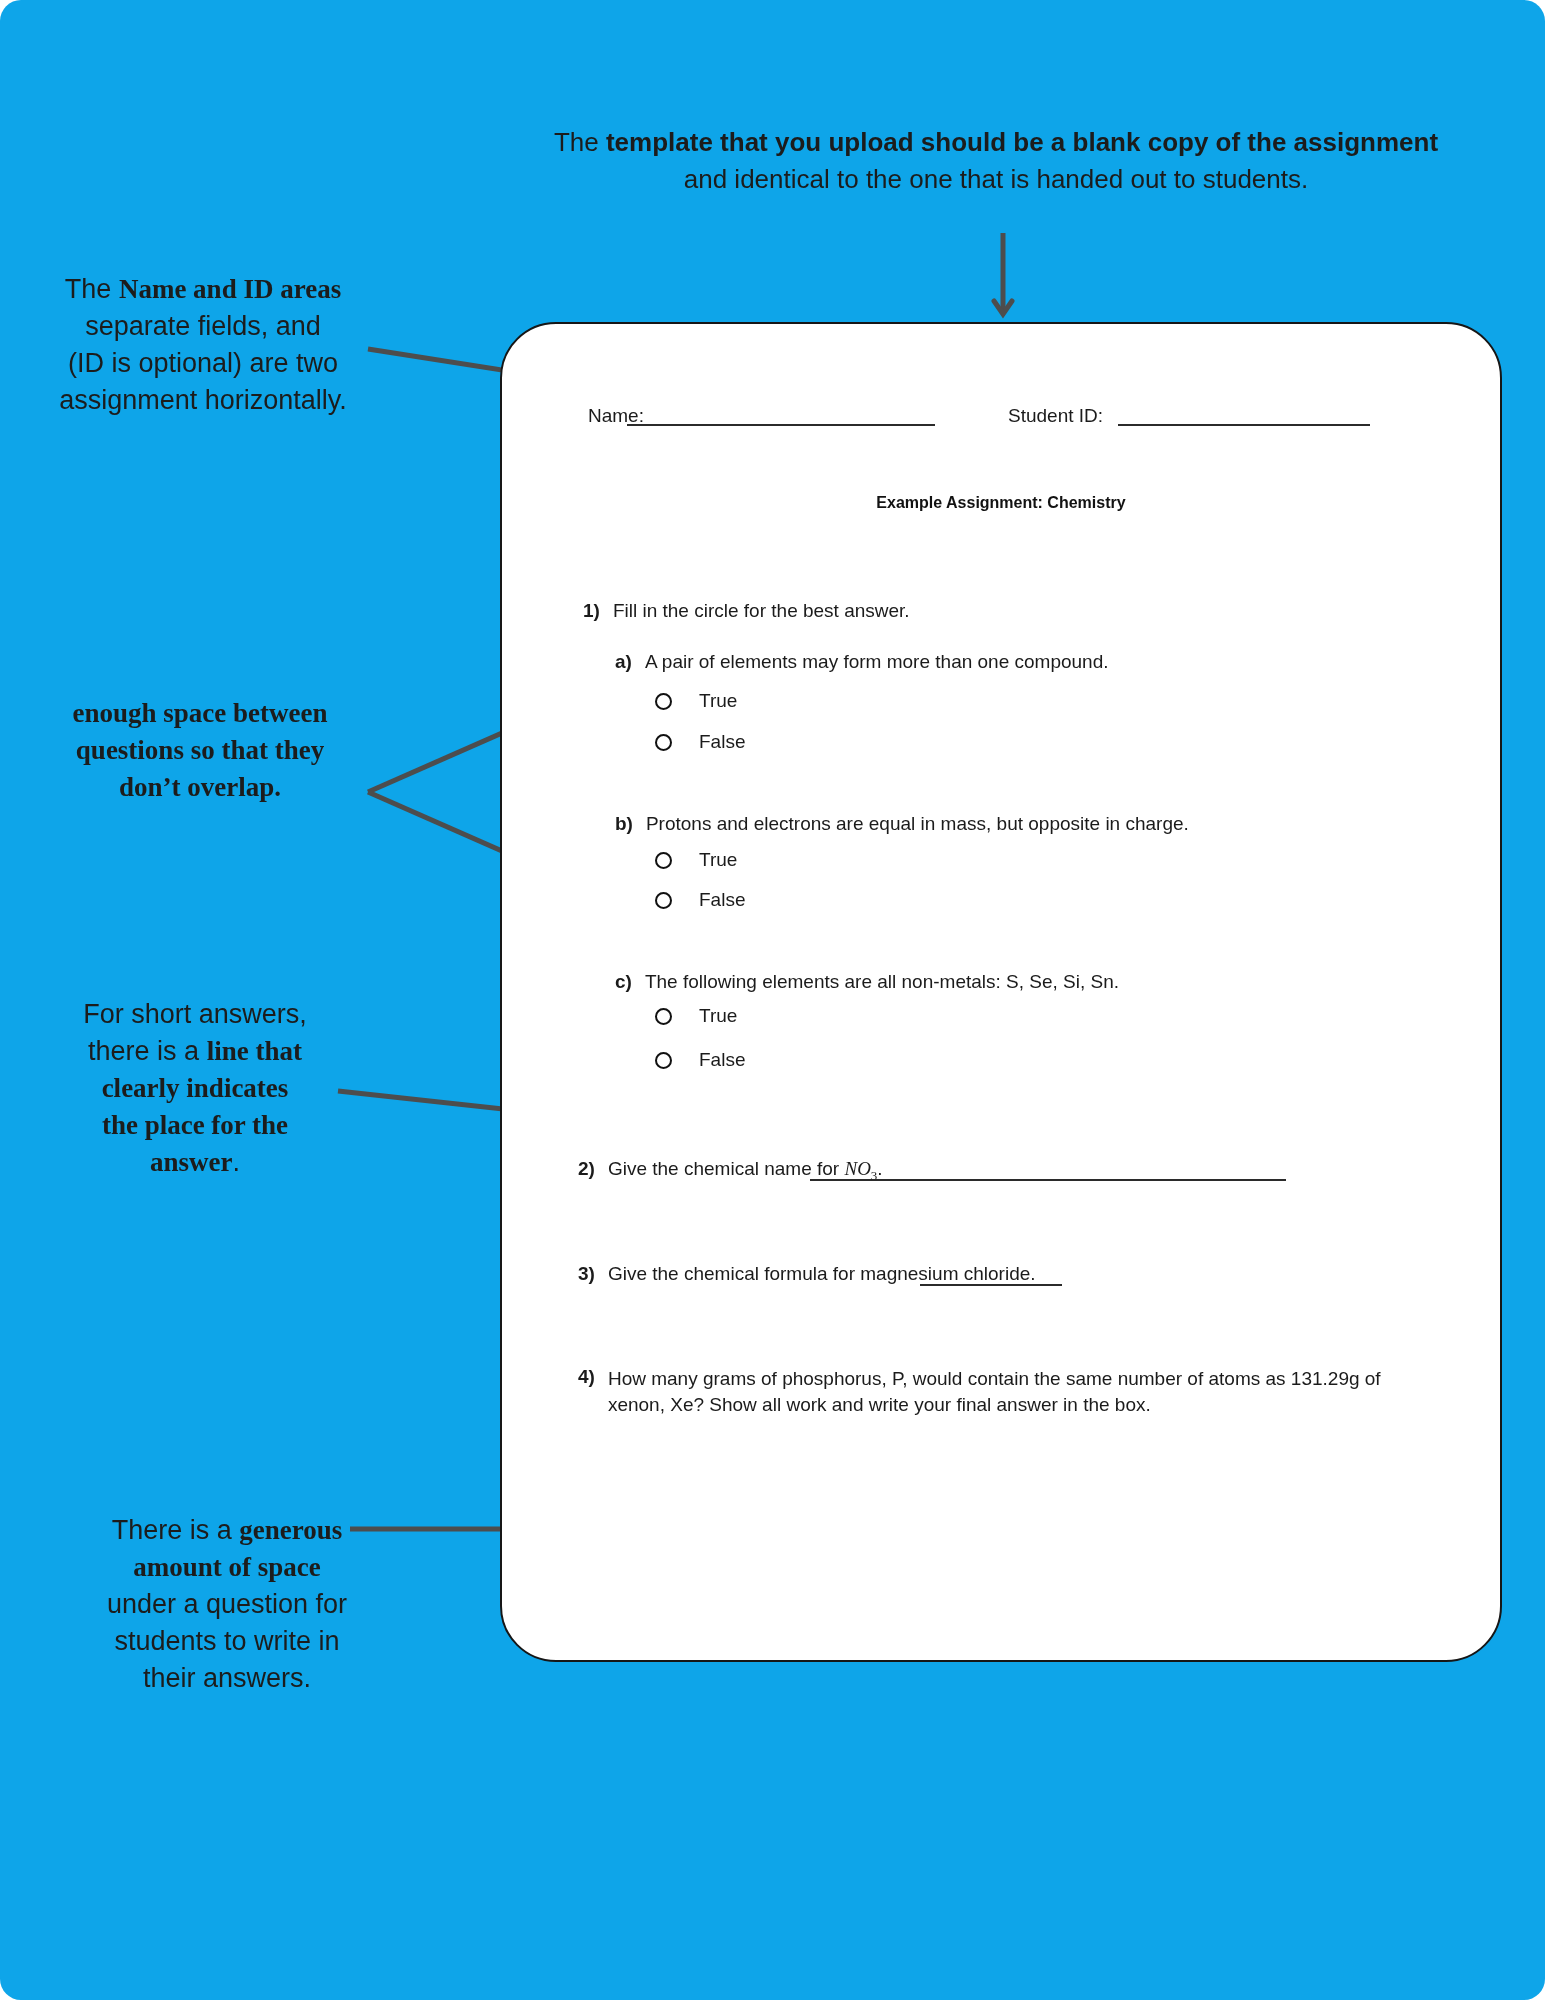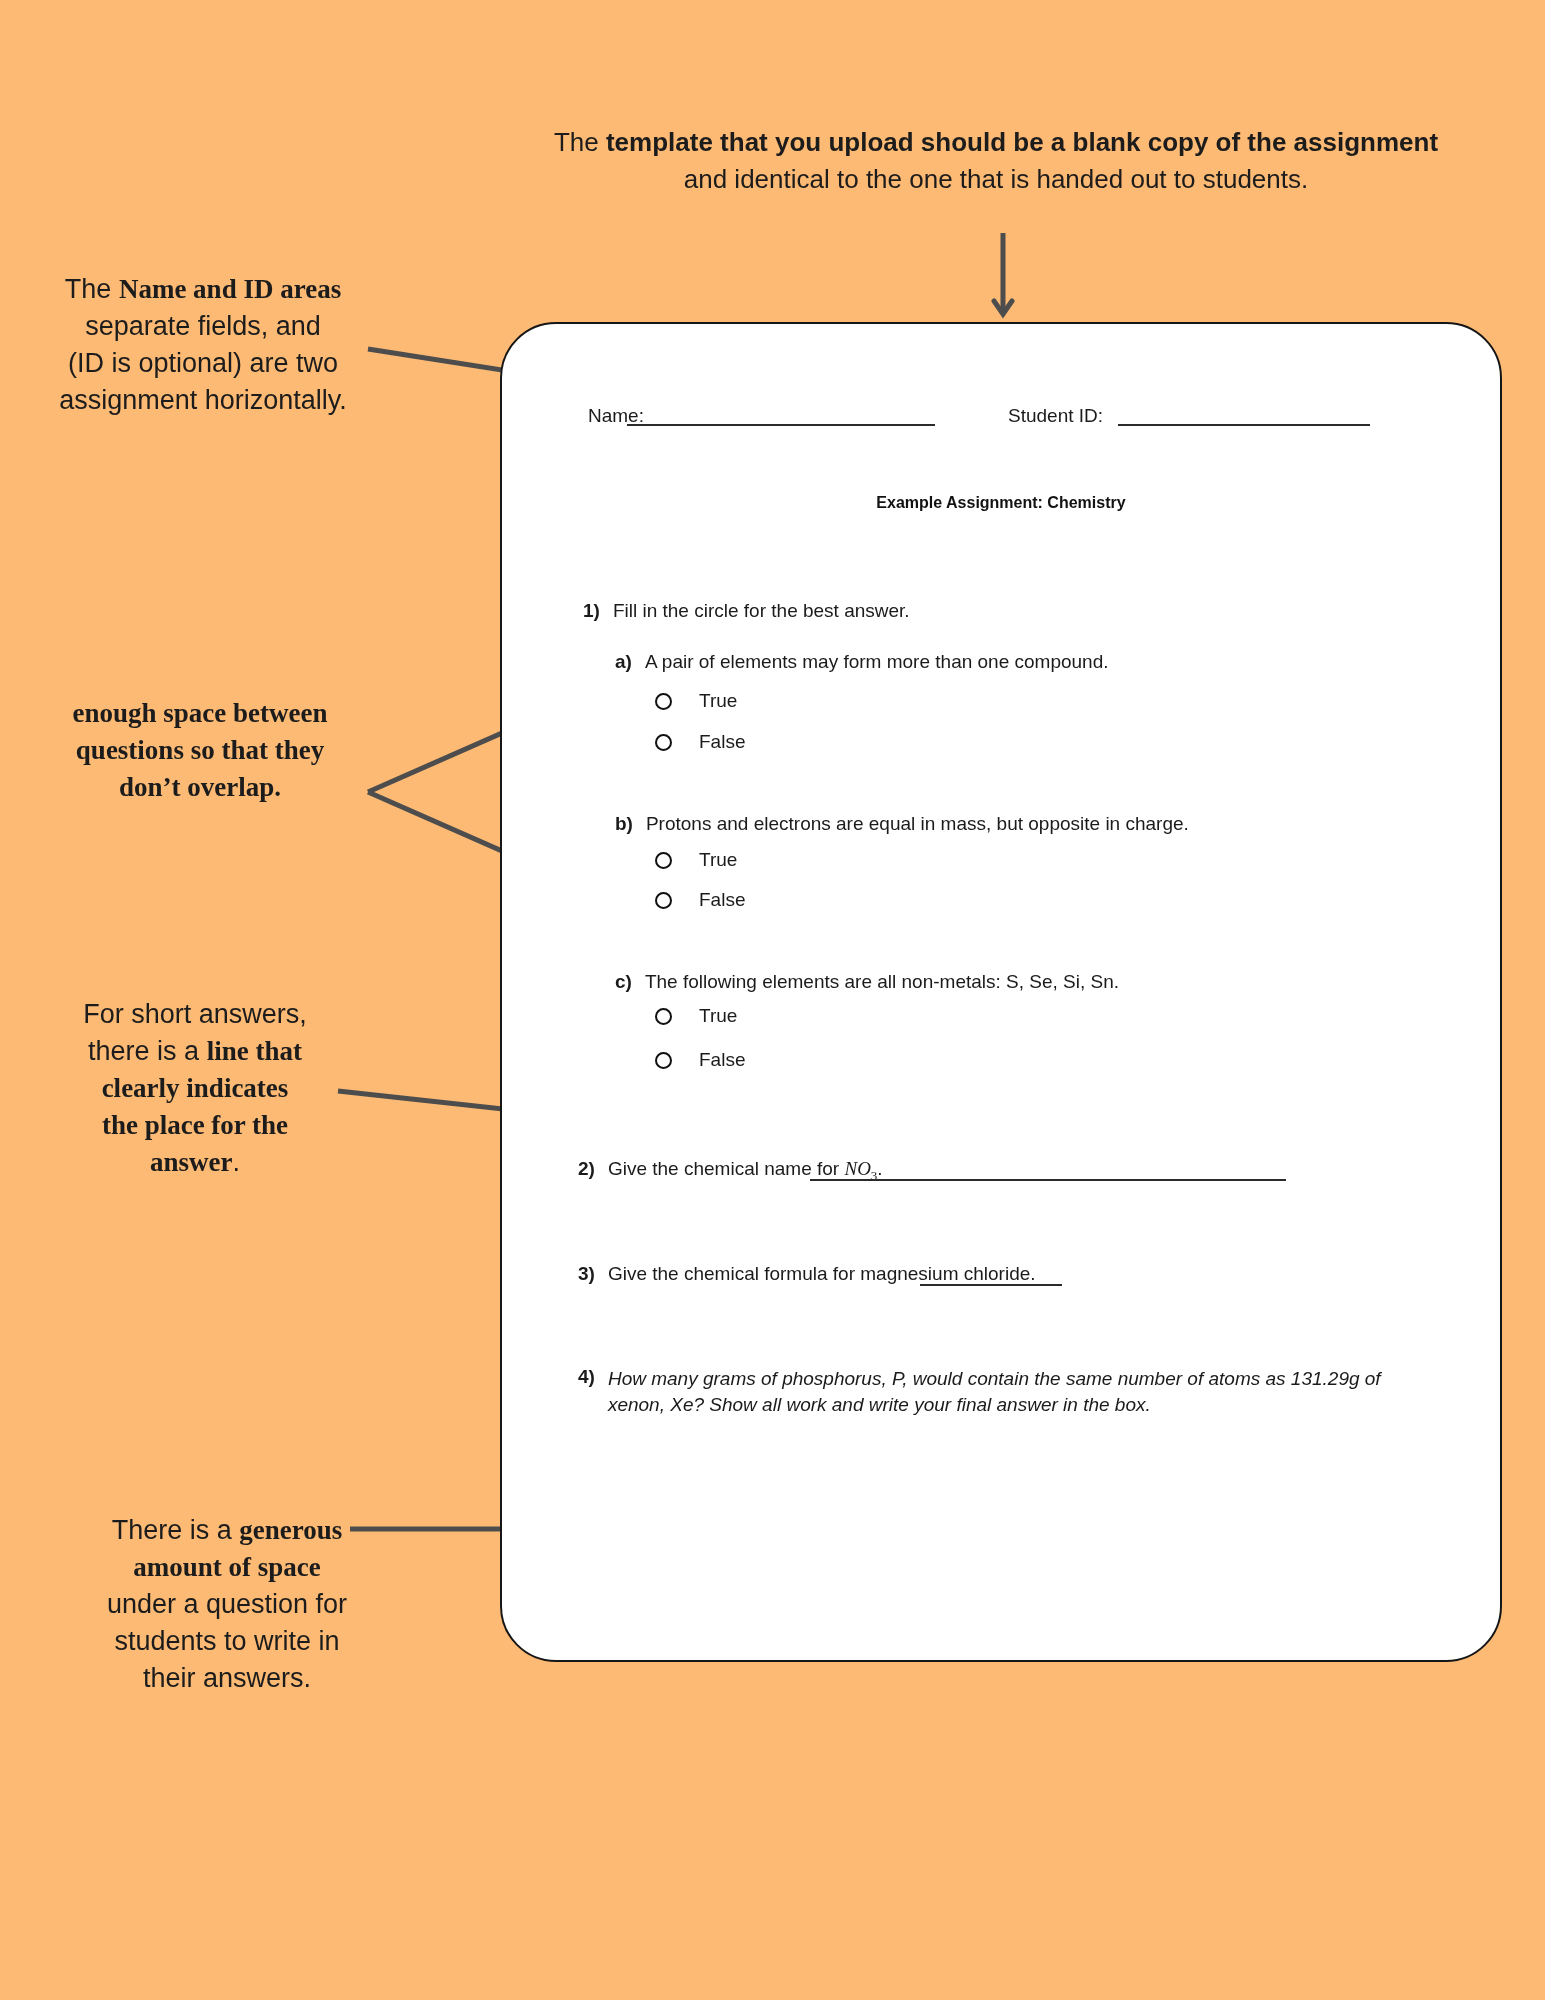--- a/index.html
+++ b/index.html
@@ -1,17 +1,17 @@
 <!DOCTYPE html>
 <html><head>
 <meta charset="utf-8">
 <style>
   html,body{margin:0;padding:0;background:#ffffff;}
-  .canvas{position:relative;width:1545px;height:2000px;background:#fdba74;
-          font-family:"Liberation Sans",sans-serif;color:#1f1f1f;overflow:hidden;}
+  .canvas{position:relative;width:1545px;height:2000px;background:#0ea5e9;
+          font-family:"Liberation Sans",sans-serif;color:#1f1f1f;overflow:hidden;border-radius:21px;}
 
   
   .intro{position:absolute;left:406px;top:124px;width:1180px;text-align:center;
          font-size:26px;line-height:37px;color:#1c1c1c;}
   .intro b{font-weight:700;}
 
   
   .ann{position:absolute;text-align:center;font-size:27px;line-height:37px;color:#1c1c1c;}
   .ann b{font-weight:700;font-family:Liberation Serif, serif;}
   #ann-name-id{left:28px;top:271px;width:350px;}
@@ -26,21 +26,21 @@
   .doc{position:absolute;left:500px;top:322px;width:1002px;height:1340px;
        border:2px solid #161616;border-radius:56px;background:#ffffff;box-sizing:border-box;}
 
   .doc-text{position:absolute;font-size:19px;color:#1b1b1b;white-space:nowrap;}
   .blank{position:absolute;border-bottom:2px solid #2b2b2b;}
   .title{position:absolute;left:500px;top:494px;width:1002px;text-align:center;
          font-weight:700;font-size:16px;color:#121212;}
 
   .qrow{position:absolute;display:flex;gap:13px;font-size:19px;color:#1b1b1b;align-items:flex-start;}
   .qnum{font-weight:700;flex:0 0 auto;}
-  .q4text{line-height:26px;font-style:italic;}
+  .q4text{line-height:26px;}
 
   .option{position:absolute;display:flex;align-items:center;gap:27px;font-size:19px;color:#1b1b1b;}
   .radio{width:17px;height:17px;border:2px solid #111111;border-radius:50%;
          box-sizing:border-box;background:#ffffff;flex:0 0 auto;}
 
   .formula{font-family:"Liberation Serif",serif;font-style:italic;}
   .formula sub{font-style:normal;font-size:13px;}
 </style>
 </head>
 <body>

